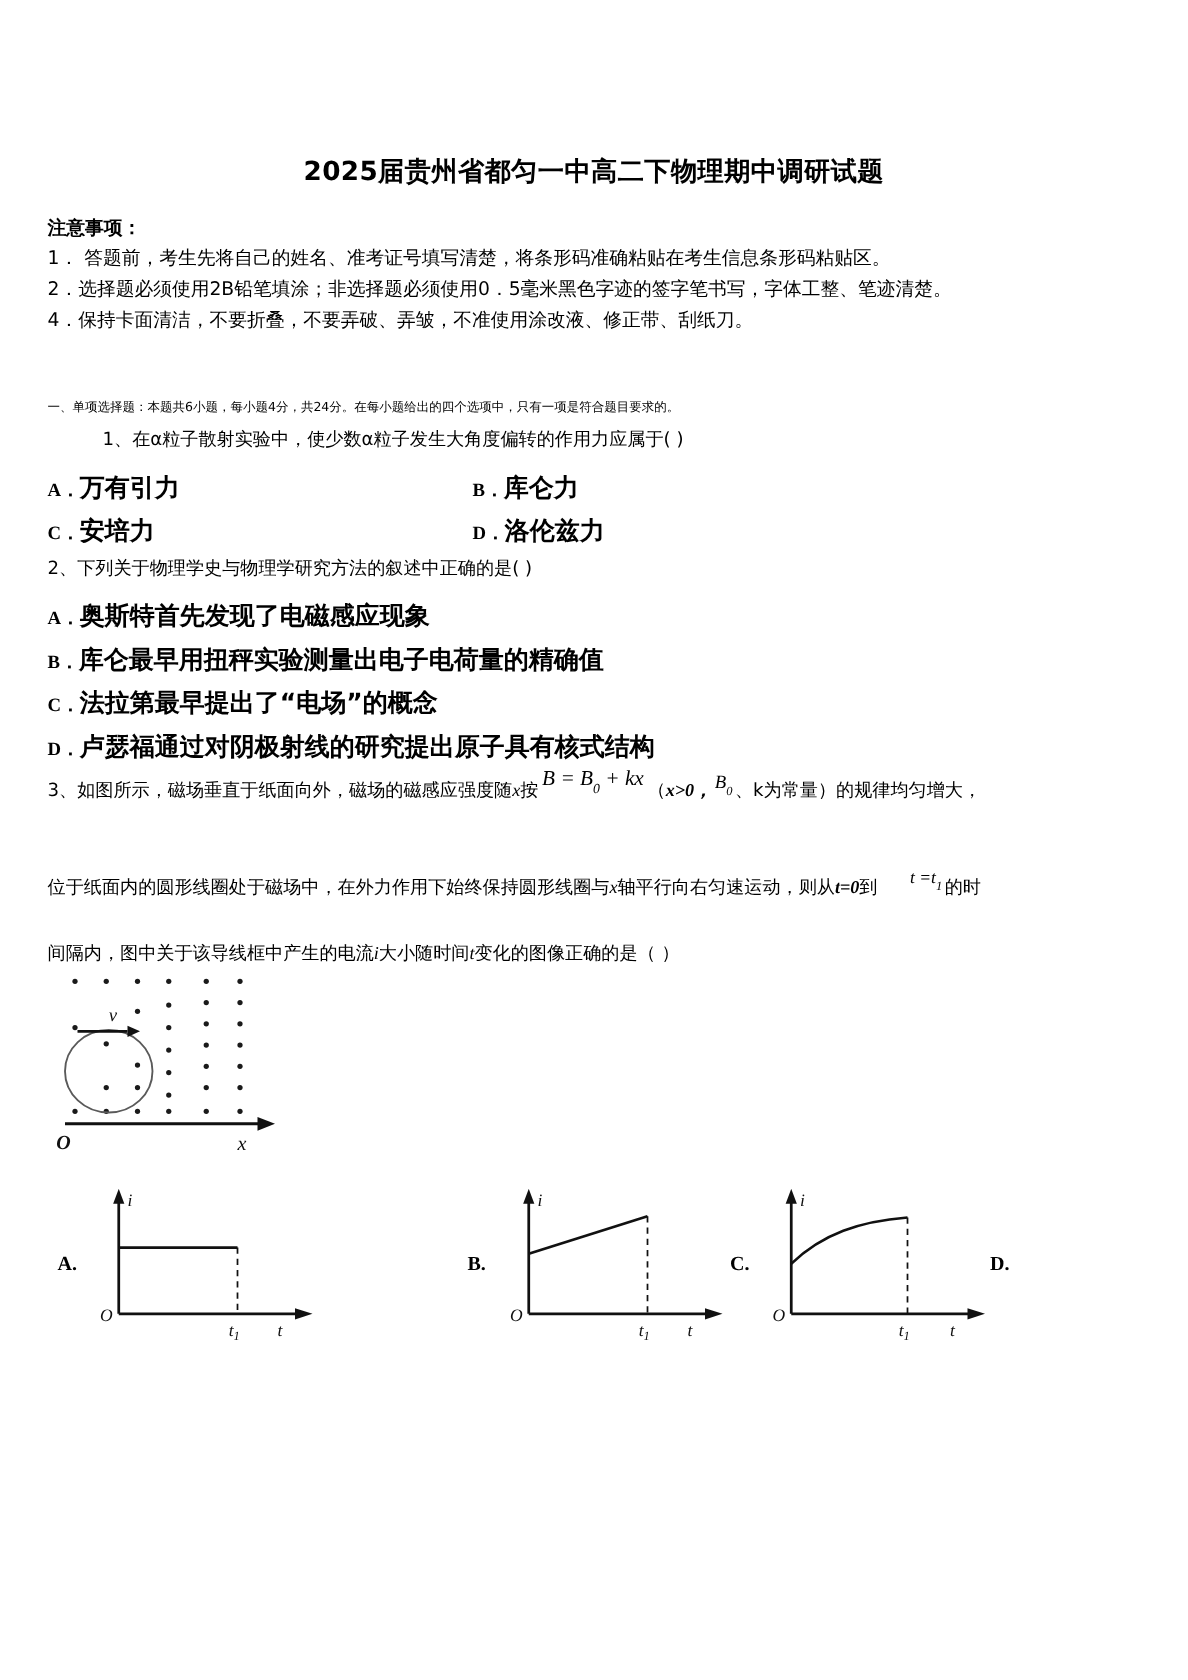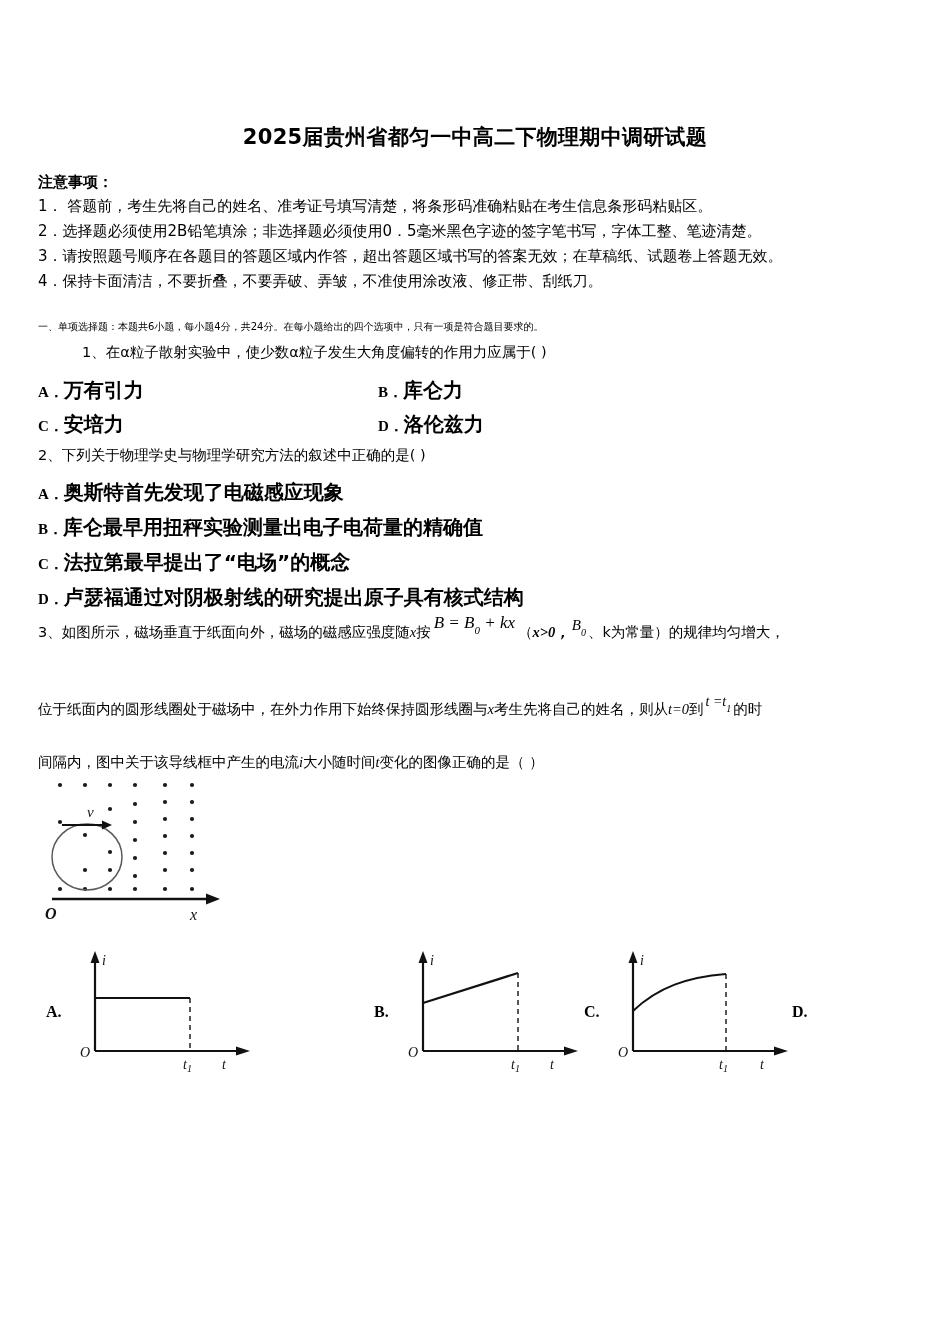--- a/index.html
+++ b/index.html
@@ -128,20 +128,21 @@
     padding: 0 2px;
   }
   .bnot .sub { font-size: 10px; vertical-align: sub; position: relative; top: 2px; }
   .tsup {
     font-family: "Liberation Serif", "DejaVu Serif", serif;
     font-style: italic;
     font-size: 14px;
     position: relative;
     top: -8px;
     padding: 0 2px;
+    margin-left: 24px;
   }
   .tsup .sub { font-size: 10px; vertical-align: sub; position: relative; top: 2px; }
 
   
   .field-diagram {
     position: absolute;
     left: 40px;
     top: 762px;
     width: 200px;
     height: 150px;
@@ -161,21 +162,20 @@
 <body>
 
 <div class="page">
 
   <div class="doc-title">2025届贵州省都匀一中高二下物理期中调研试题</div>
 
   <div class="notice-block">
     <div class="notice-head">注意事项：</div>
     <div class="notice-line">1． 答题前，考生先将自己的姓名、准考证号填写清楚，将条形码准确粘贴在考生信息条形码粘贴区。</div>
     <div class="notice-line">2．选择题必须使用2B铅笔填涂；非选择题必须使用0．5毫米黑色字迹的签字笔书写，字体工整、笔迹清楚。</div>
-    <div class="notice-line">3．请按照题号顺序在各题目的答题区域内作答，超出答题区域书写的答案无效；在草稿纸、试题卷上答题无效。</div>
     <div class="notice-line">4．保持卡面清洁，不要折叠，不要弄破、弄皱，不准使用涂改液、修正带、刮纸刀。</div>
   </div>
 
   <div class="section-head">一、单项选择题：本题共6小题，每小题4分，共24分。在每小题给出的四个选项中，只有一项是符合题目要求的。</div>
 
   <div class="q-stem q1-stem">
     <span>1、</span><span>在α粒子散射实验中，使少数α粒子发生大角度偏转的作用力应属于(       )</span>
   </div>
 
   <div class="opt-row" style="top:362px;">
@@ -211,21 +211,21 @@
   </div>
   <div class="q2-opt" style="top:569px;">
     <span class="opt-letter">D．</span><span class="opt-text">卢瑟福通过对阴极射线的研究提出原子具有核式结构</span>
   </div>
 
   <div class="q3-line q3-l1">
     <span>3、</span><span>如图所示，磁场垂直于纸面向外，磁场的磁感应强度随</span><span class="mvar">x</span><span>按</span><span class="mathf"><span>B</span> <span>=</span> <span>B</span><span class="sub">0</span> <span>+</span> <span>k</span><span>x</span></span><span>（</span><span class="mvar" style="font-weight:bold;">x&gt;0，</span><span class="bnot"><span>B</span><span class="sub">0</span></span><span>、k为常量）的规律均匀增大，</span>
   </div>
 
   <div class="q3-line q3-l2">
-    <span>位于纸面内的圆形线圈处于磁场中，在外力作用下始终保持圆形线圈与</span><span class="mvar">x</span><span>考生先将自己的姓名，则从</span><span class="mvar" style="font-weight:normal;">t=0</span><span>到</span><span class="tsup"><span>t</span> <span>=</span><span>t</span><span class="sub">1</span></span><span>的时</span>
+    <span>位于纸面内的圆形线圈处于磁场中，在外力作用下始终保持圆形线圈与</span><span class="mvar">x</span><span>轴平行向右匀速运动，则从</span><span class="mvar" style="font-weight:bold;">t=0</span><span>到</span><span class="tsup"><span>t</span> <span>=</span><span>t</span><span class="sub">1</span></span><span>的时</span>
   </div>
 
   <div class="q3-line q3-l3">
     <span>间隔内，图中关于该导线框中产生的电流</span><span class="mvar">i</span><span>大小随时间</span><span class="mvar">t</span><span>变化的图像正确的是（      ）</span>
   </div>
 
   <div class="field-diagram">
     <svg class="gsvg" width="200" height="150" viewBox="0 0 200 150">
 
       <g fill="#1a1a1a">

